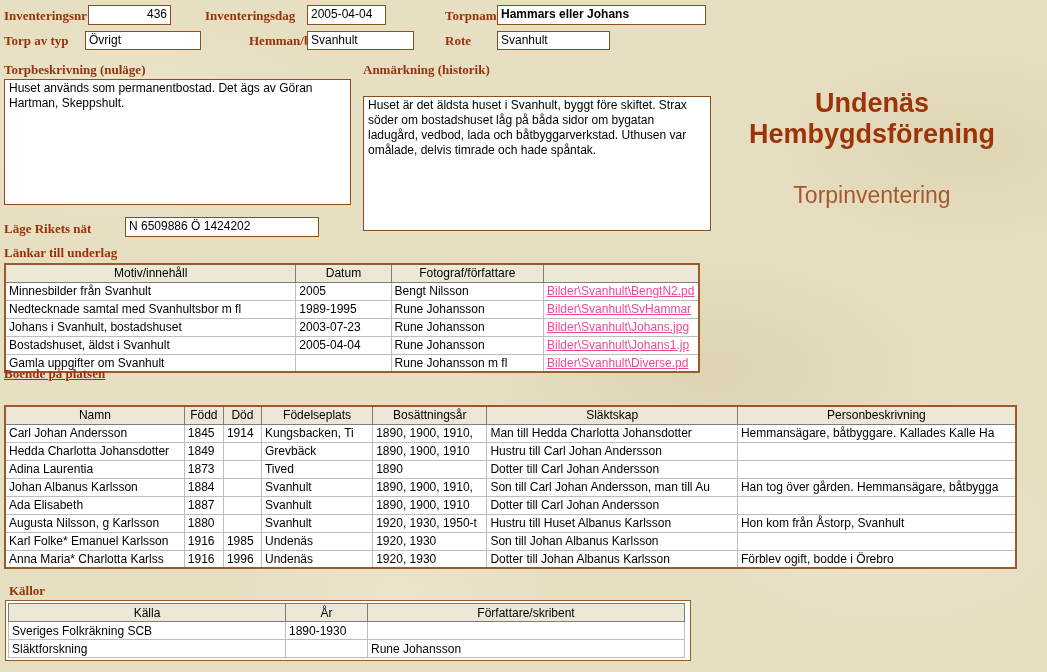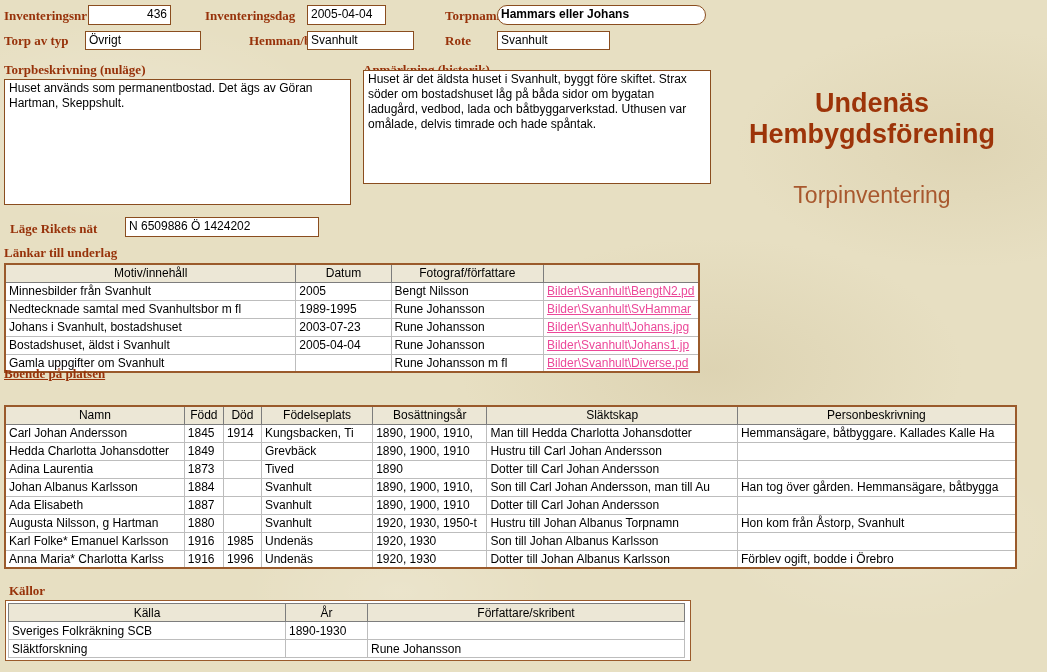--- a/index.html
+++ b/index.html
@@ -61,44 +61,44 @@
 
 <div class="page">
 
   <span class="lbl" style="left:4px; top:8px;">Inventeringsnr</span>
   <div class="field num" style="left:88px; top:5px; width:83px; height:20px;">436</div>
 
   <span class="lbl" style="left:205px; top:8px;">Inventeringsdag</span>
   <div class="field" style="left:307px; top:5px; width:79px; height:20px;">2005-04-04</div>
 
   <span class="lbl" style="left:445px; top:8px;">Torpnamn</span>
-  <div class="field bold" style="left:497px; top:5px; width:209px; height:20px;border-radius:10px;">Hammars eller Johans</div>
+  <div class="field bold" style="left:497px; top:5px; width:209px; height:20px;">Hammars eller Johans</div>
 
   <span class="lbl" style="left:4px; top:33px;">Torp av typ</span>
   <div class="field" style="left:85px; top:31px; width:116px; height:19px;">Övrigt</div>
 
   <span class="lbl" style="left:205px; top:33px;margin-left:44px;">Hemman/by</span>
   <div class="field" style="left:307px; top:31px; width:107px; height:19px;">Svanhult</div>
 
   <span class="lbl" style="left:445px; top:33px;">Rote</span>
   <div class="field" style="left:497px; top:31px; width:113px; height:19px;">Svanhult</div>
 
   <span class="lbl" style="left:4px; top:62px;">Torpbeskrivning (nuläge)</span>
   <div class="tarea" style="left:4px; top:79px; width:347px; height:126px;">Huset används som permanentbostad. Det ägs av Göran Hartman, Skeppshult.</div>
 
   <span class="lbl" style="left:363px; top:62px;">Anmärkning (historik)</span>
-  <div class="tarea" style="left:363px; top:70px; width:348px; height:114px;">Huset är det äldsta huset i Svanhult, byggt före skiftet. Strax söder om bostadshuset låg på båda sidor om bygatan ladugård, vedbod, lada och båtbyggarverkstad. Uthusen var omålade, delvis timrade och hade spåntak.</div>
+  <div class="tarea" style="left:363px; top:96px; width:348px; height:135px;">Huset är det äldsta huset i Svanhult, byggt före skiftet. Strax söder om bostadshuset låg på båda sidor om bygatan ladugård, vedbod, lada och båtbyggarverkstad. Uthusen var omålade, delvis timrade och hade spåntak.</div>
 
   <div class="brand">
     <div class="t">Undenäs</div>
     <div class="t">Hembygdsförening</div>
     <div class="sub">Torpinventering</div>
   </div>
 
-  <span class="lbl" style="left:4px; top:221px;margin-left:6px;">Läge Rikets nät</span>
+  <span class="lbl" style="left:4px; top:221px;">Läge Rikets nät</span>
   <div class="field" style="left:125px; top:217px; width:194px; height:20px;">N 6509886 Ö 1424202</div>
 
   <span class="lbl" style="left:4px; top:245px;text-align:center;">Länkar till underlag</span>
   <table class="grid" style="left:4px; top:263px; width:696px;">
     <colgroup>
         <col style="width:290px">
         <col style="width:95px">
         <col style="width:152px">
         <col style="width:155px">
       </colgroup>
@@ -202,26 +202,26 @@
     <tr>
       <td>Ada Elisabeth</td>
       <td>1887</td>
       <td></td>
       <td>Svanhult</td>
       <td>1890, 1900, 1910</td>
       <td>Dotter till Carl Johan Andersson</td>
       <td></td>
     </tr>
     <tr>
-      <td>Augusta Nilsson, g Hartman</td>
+      <td>Augusta Nilsson, g Karlsson</td>
       <td>1880</td>
       <td></td>
       <td>Svanhult</td>
       <td>1920, 1930, 1950-t</td>
-      <td>Hustru till Johan Albanus Torpnamn</td>
+      <td>Hustru till Huset Albanus Karlsson</td>
       <td>Hon kom från Åstorp, Svanhult</td>
     </tr>
     <tr>
       <td>Karl Folke* Emanuel Karlsson</td>
       <td>1916</td>
       <td>1985</td>
       <td>Undenäs</td>
       <td>1920, 1930</td>
       <td>Son till Johan Albanus Karlsson</td>
       <td></td>

